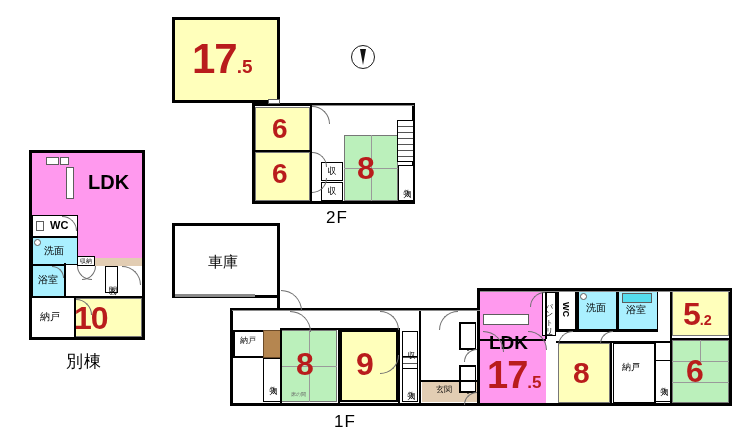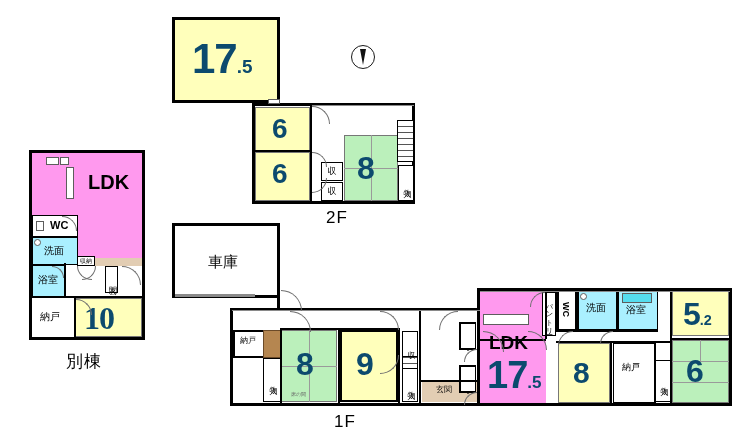--- a/index.html
+++ b/index.html
@@ -13,21 +13,21 @@
     width:740px;
     height:447px;
     background:#ffffff;
     overflow:hidden;
   }
   
   .room{position:absolute;box-sizing:border-box;}
   .wall{position:absolute;background:#000;}
   .thin{position:absolute;background:#8a8a8a;}
   .lbl{position:absolute;color:#000;line-height:1;white-space:nowrap;}
-  .num{position:absolute;color:#0c4a6e;font-weight:bold;line-height:1;letter-spacing:-1px;}
+  .num{position:absolute;color:#b91c1c;font-weight:bold;line-height:1;letter-spacing:-1px;}
   .num .dec{font-size:.45em;font-weight:bold;letter-spacing:0;}
   .boxlbl{position:absolute;box-sizing:border-box;border:1px solid #000;background:#fff;
           display:flex;align-items:center;justify-content:center;color:#000;}
   .boxlbl.v{writing-mode:vertical-rl;text-orientation:upright;}
   .floorlbl{position:absolute;font-size:17px;color:#000;font-weight:normal;letter-spacing:1px;}
   .tatami{position:absolute;pointer-events:none;}
   .tatami i{position:absolute;background:#9a9a9a;}
   
   .swing{position:absolute;border:1px solid #6f6f6f;background:transparent;}
   .swing.tl{border-radius:100% 0 0 0;border-right:0;border-bottom:0;}
@@ -134,21 +134,21 @@
 
   <div class="boxlbl" style="left:77px;top:256px;width:18px;height:10px;font-size:6px;">収納</div>
 
   <div class="room" style="left:95px;top:258px;width:47px;height:8px;background:#e2cdb3;"></div>
   <div class="boxlbl v" style="left:105px;top:266px;width:13px;height:27px;font-size:8px;border:1px solid #000;">玄関</div>
 
   <div class="room" style="left:32px;top:298px;width:43px;height:39px;background:#ffffff;"></div>
   <div class="lbl" style="left:40px;top:312px;font-size:10px;">納戸</div>
 
   <div class="room" style="left:75px;top:298px;width:67px;height:39px;background:#ffffbb;border:1px solid #777;"></div>
-  <div class="num" style="left:84px;top:302px;font-size:32px;font-family:Liberation Serif, serif;">10</div>
+  <div class="num" style="left:74px;top:302px;font-size:32px;">10</div>
   <div class="wall" style="left:74px;top:298px;width:2px;height:40px;"></div>
 
   <div class="swing tr" style="left:62px;top:216px;width:14px;height:14px;"></div>
   <div class="swing tr" style="left:52px;top:266px;width:11px;height:11px;"></div>
   <div class="swing bl" style="left:77px;top:266px;width:14px;height:13px;"></div>
   <div class="swing br" style="left:82px;top:266px;width:13px;height:13px;"></div>
   <div class="swing tr" style="left:122px;top:266px;width:18px;height:18px;"></div>
   <div class="swing tr" style="left:76px;top:299px;width:15px;height:15px;"></div>
 
   <div class="floorlbl" style="left:66px;top:350px;">別棟</div>

